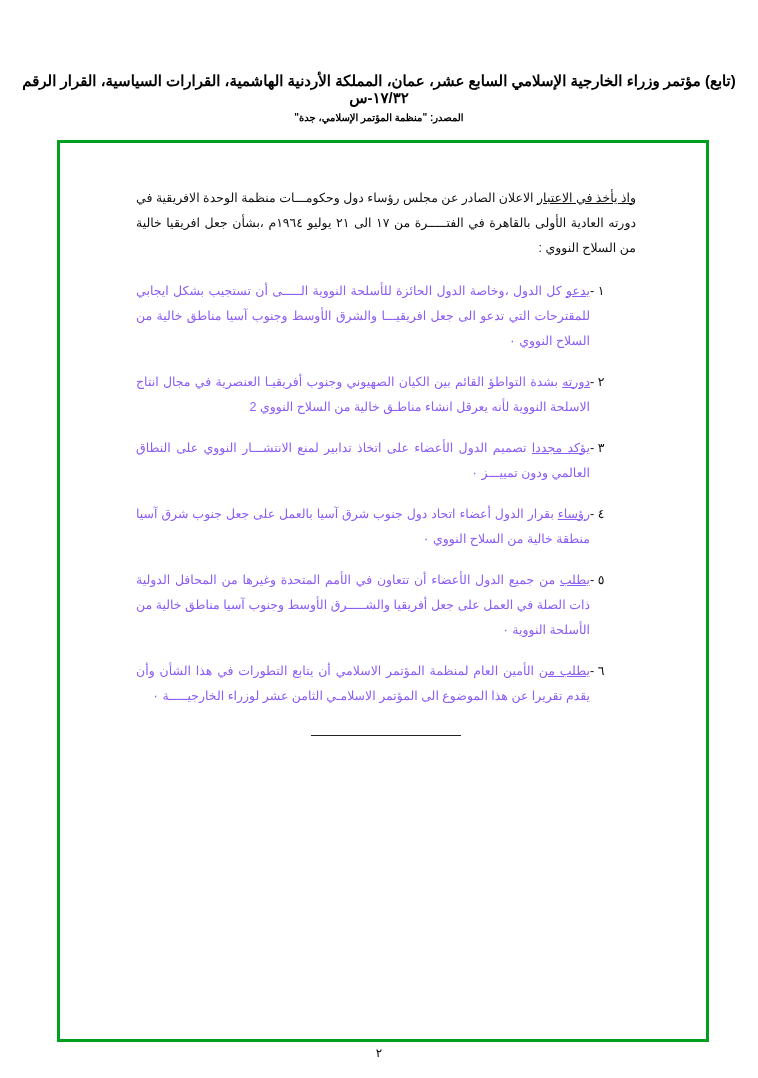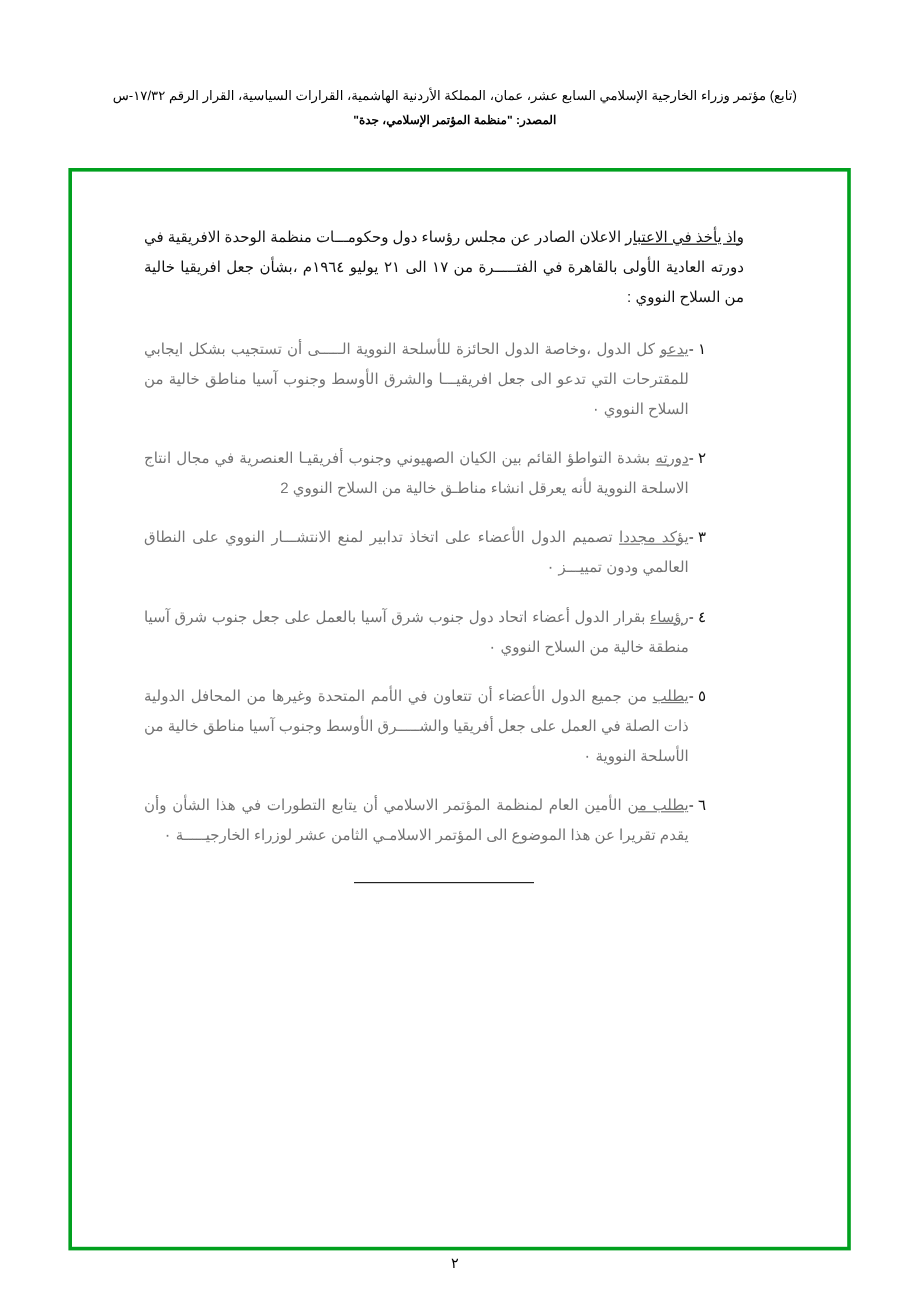--- a/index.html
+++ b/index.html
@@ -27,22 +27,22 @@
   
   .header {
     position: absolute;
     top: 72px;
     left: 0;
     right: 0;
     text-align: center;
     direction: rtl;
   }
   .header-line1 {
-    font-size: 11px;
-    font-weight: normal;
+    font-size: 15px;
+    font-weight: bold;
     letter-spacing: 0px;
     line-height: 17px;
     color: #000;
   }
   .header-line2 {
     font-size: 10px;
     font-weight: bold;
     line-height: 17px;
     margin-top: 3px;
     color: #000;
@@ -56,21 +56,21 @@
     width: 652px;
     height: 902px;
     border: 3px solid #00a01e;
     box-sizing: border-box;
     background: #fff;
   }
 
   .doc-body {
     position: absolute;
     top: 30px;
-    right: 86px;
+    right: 70px;
     width: 500px;
     direction: rtl;
     text-align: justify;
   }
 
   .intro {
     font-size: 12.5px;
     line-height: 25px;
     letter-spacing: 0.4px;
     margin-bottom: 18px;
@@ -95,21 +95,21 @@
     padding-top: 0px;
     direction: rtl;
     color: #111;
   }
   .clause-text {
     flex: 1 1 auto;
     font-size: 12.5px;
     line-height: 25px;
     letter-spacing: 0.4px;
     text-align: justify;
-    color: #737373;
+    color: #8b5cf6;
   }
   .clause-text .u {
     text-decoration: underline;
   }
 
   .rule {
     margin: 26px auto 0 auto;
     width: 150px;
     border-top: 1.2px solid #222;
     height: 0;

